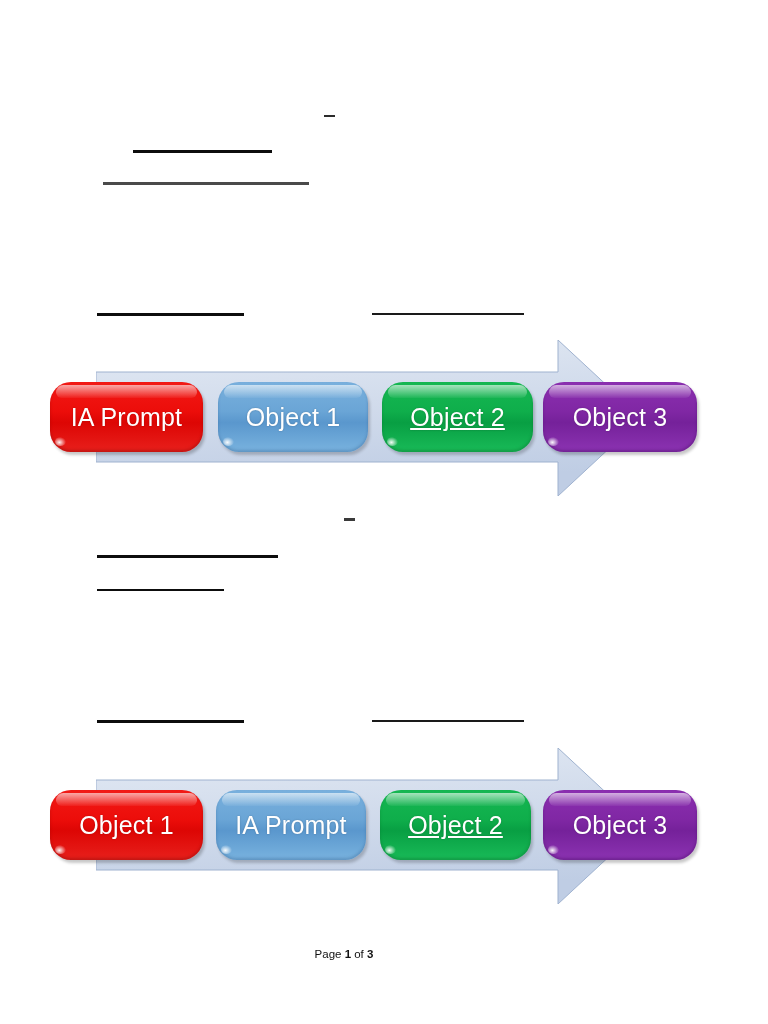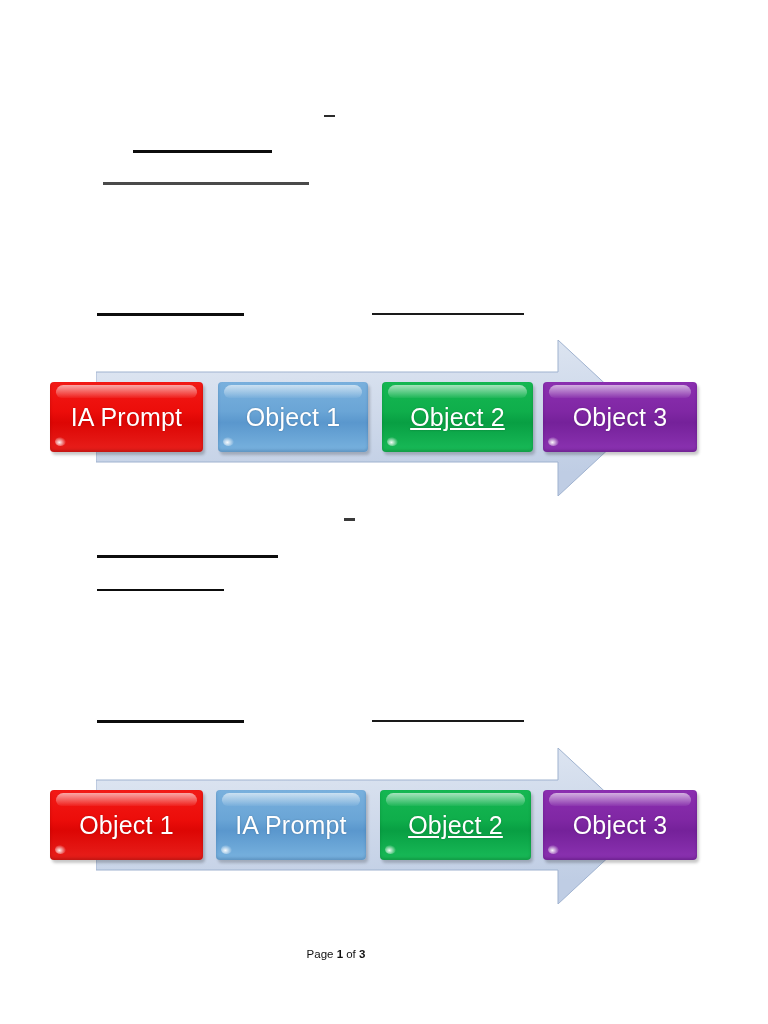--- a/index.html
+++ b/index.html
@@ -58,21 +58,21 @@
     left: 0;
     top: 0;
     width: 768px;
     height: 156px;
   }
 
   .chip {
     position: absolute;
     top: 42px;
     height: 70px;
-    border-radius: 4px;
+    border-radius: 21px;
     display: flex;
     align-items: center;
     justify-content: center;
     color: #ffffff;
     font-size: 25px;
     letter-spacing: 0.2px;
     text-shadow: 0 0 2px rgba(0,0,0,0.22);
     overflow: hidden;
   }
   .chip .label {
@@ -121,21 +121,21 @@
   }
   .chip.purple {
     background: linear-gradient(to bottom, #8b2fb0 0%, #8027a4 42%, #75219a 58%, #8c33b2 100%);
     box-shadow: 2px 3px 3px rgba(0,0,0,0.22), inset 0 -2px 3px rgba(60,0,85,0.34);
     align-items: center;
   }
 
   
   .footer {
     position: absolute;
-    left: 0;
+    left: 8px;
     width: 672px;
     text-align: center;
     font-size: 11.5px;
     color: #111111;
     font-family: "Liberation Sans", sans-serif;
   }
   .footer b { font-weight: bold; }
 </style>
 </head>
 <body>

